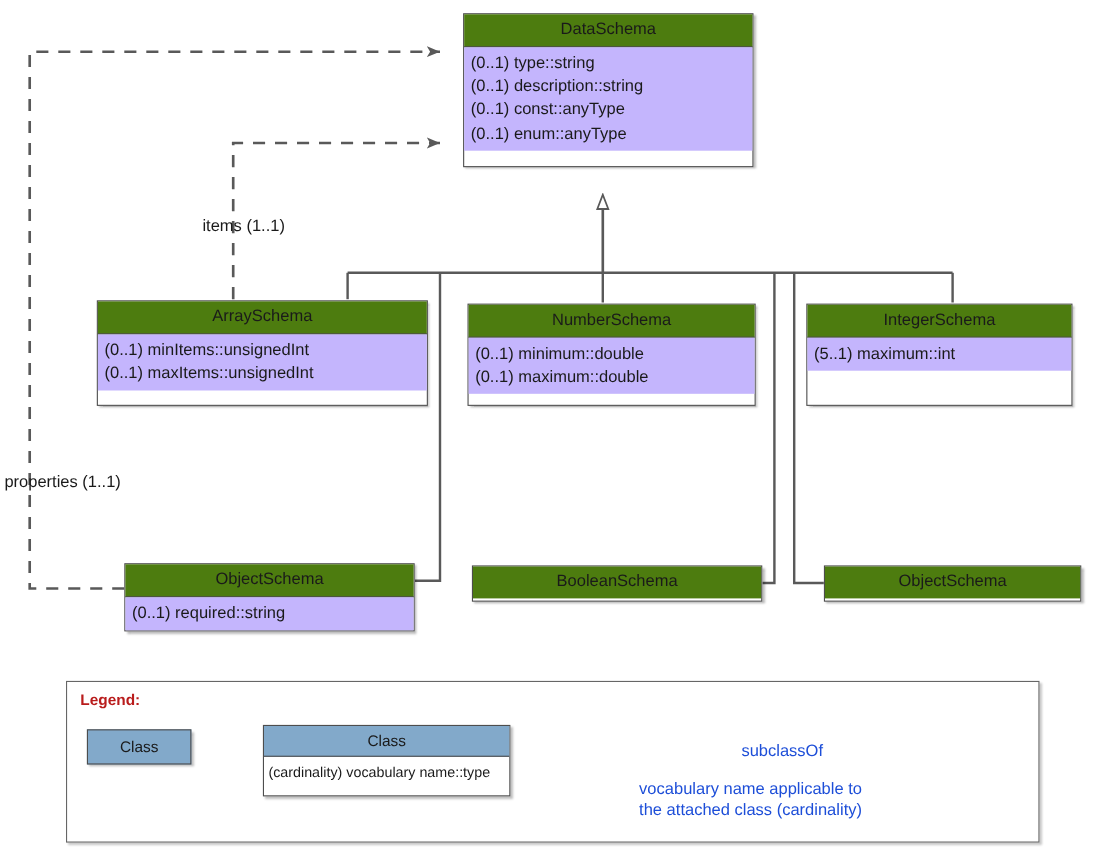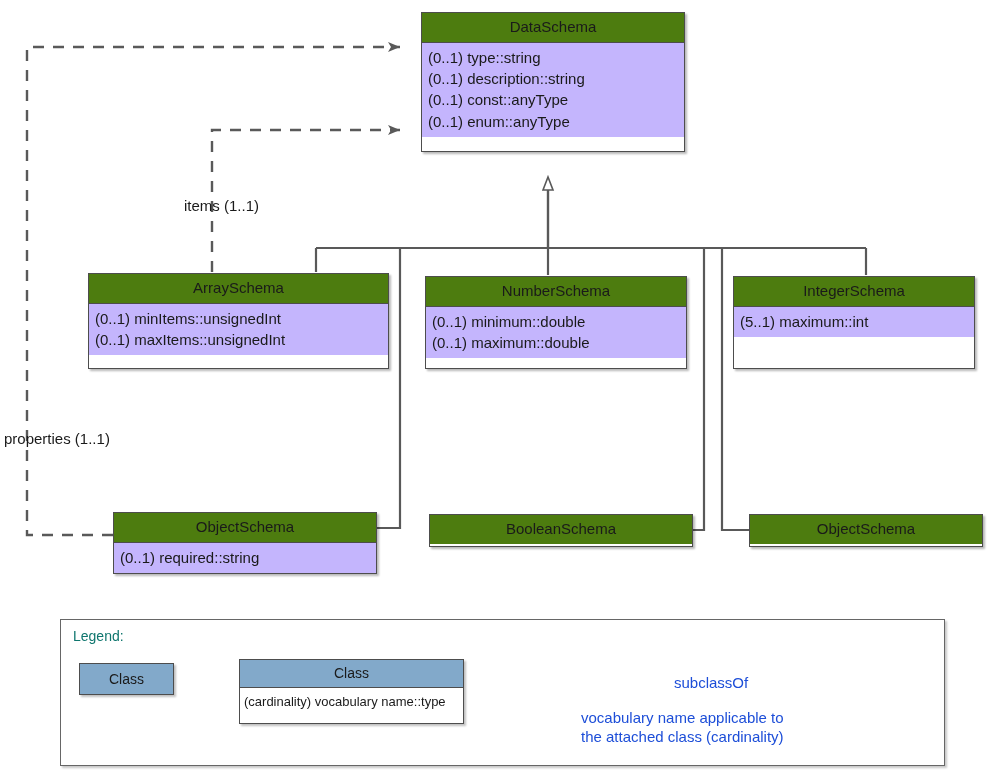--- a/index.html
+++ b/index.html
@@ -71,22 +71,22 @@
     box-sizing: border-box;
     border: 1px solid #666666;
     background: #ffffff;
     box-shadow: 2px 2px 2px rgba(0,0,0,0.22);
   }
   #legend-title {
     position: absolute;
     left: 12px;
     top: 8px;
     font-size: 14px;
-    font-weight: normal;
-    color: #0f766e;
+    font-weight: bold;
+    color: #b91c1c;
   }
   .legend-simple-box {
     position: absolute;
     box-sizing: border-box;
     background: #82a9ca;
     border: 1px solid #4d4d4d;
     text-align: center;
     font-size: 14px;
     color: #1a1a1a;
     box-shadow: 2px 2px 2px rgba(0,0,0,0.25);

